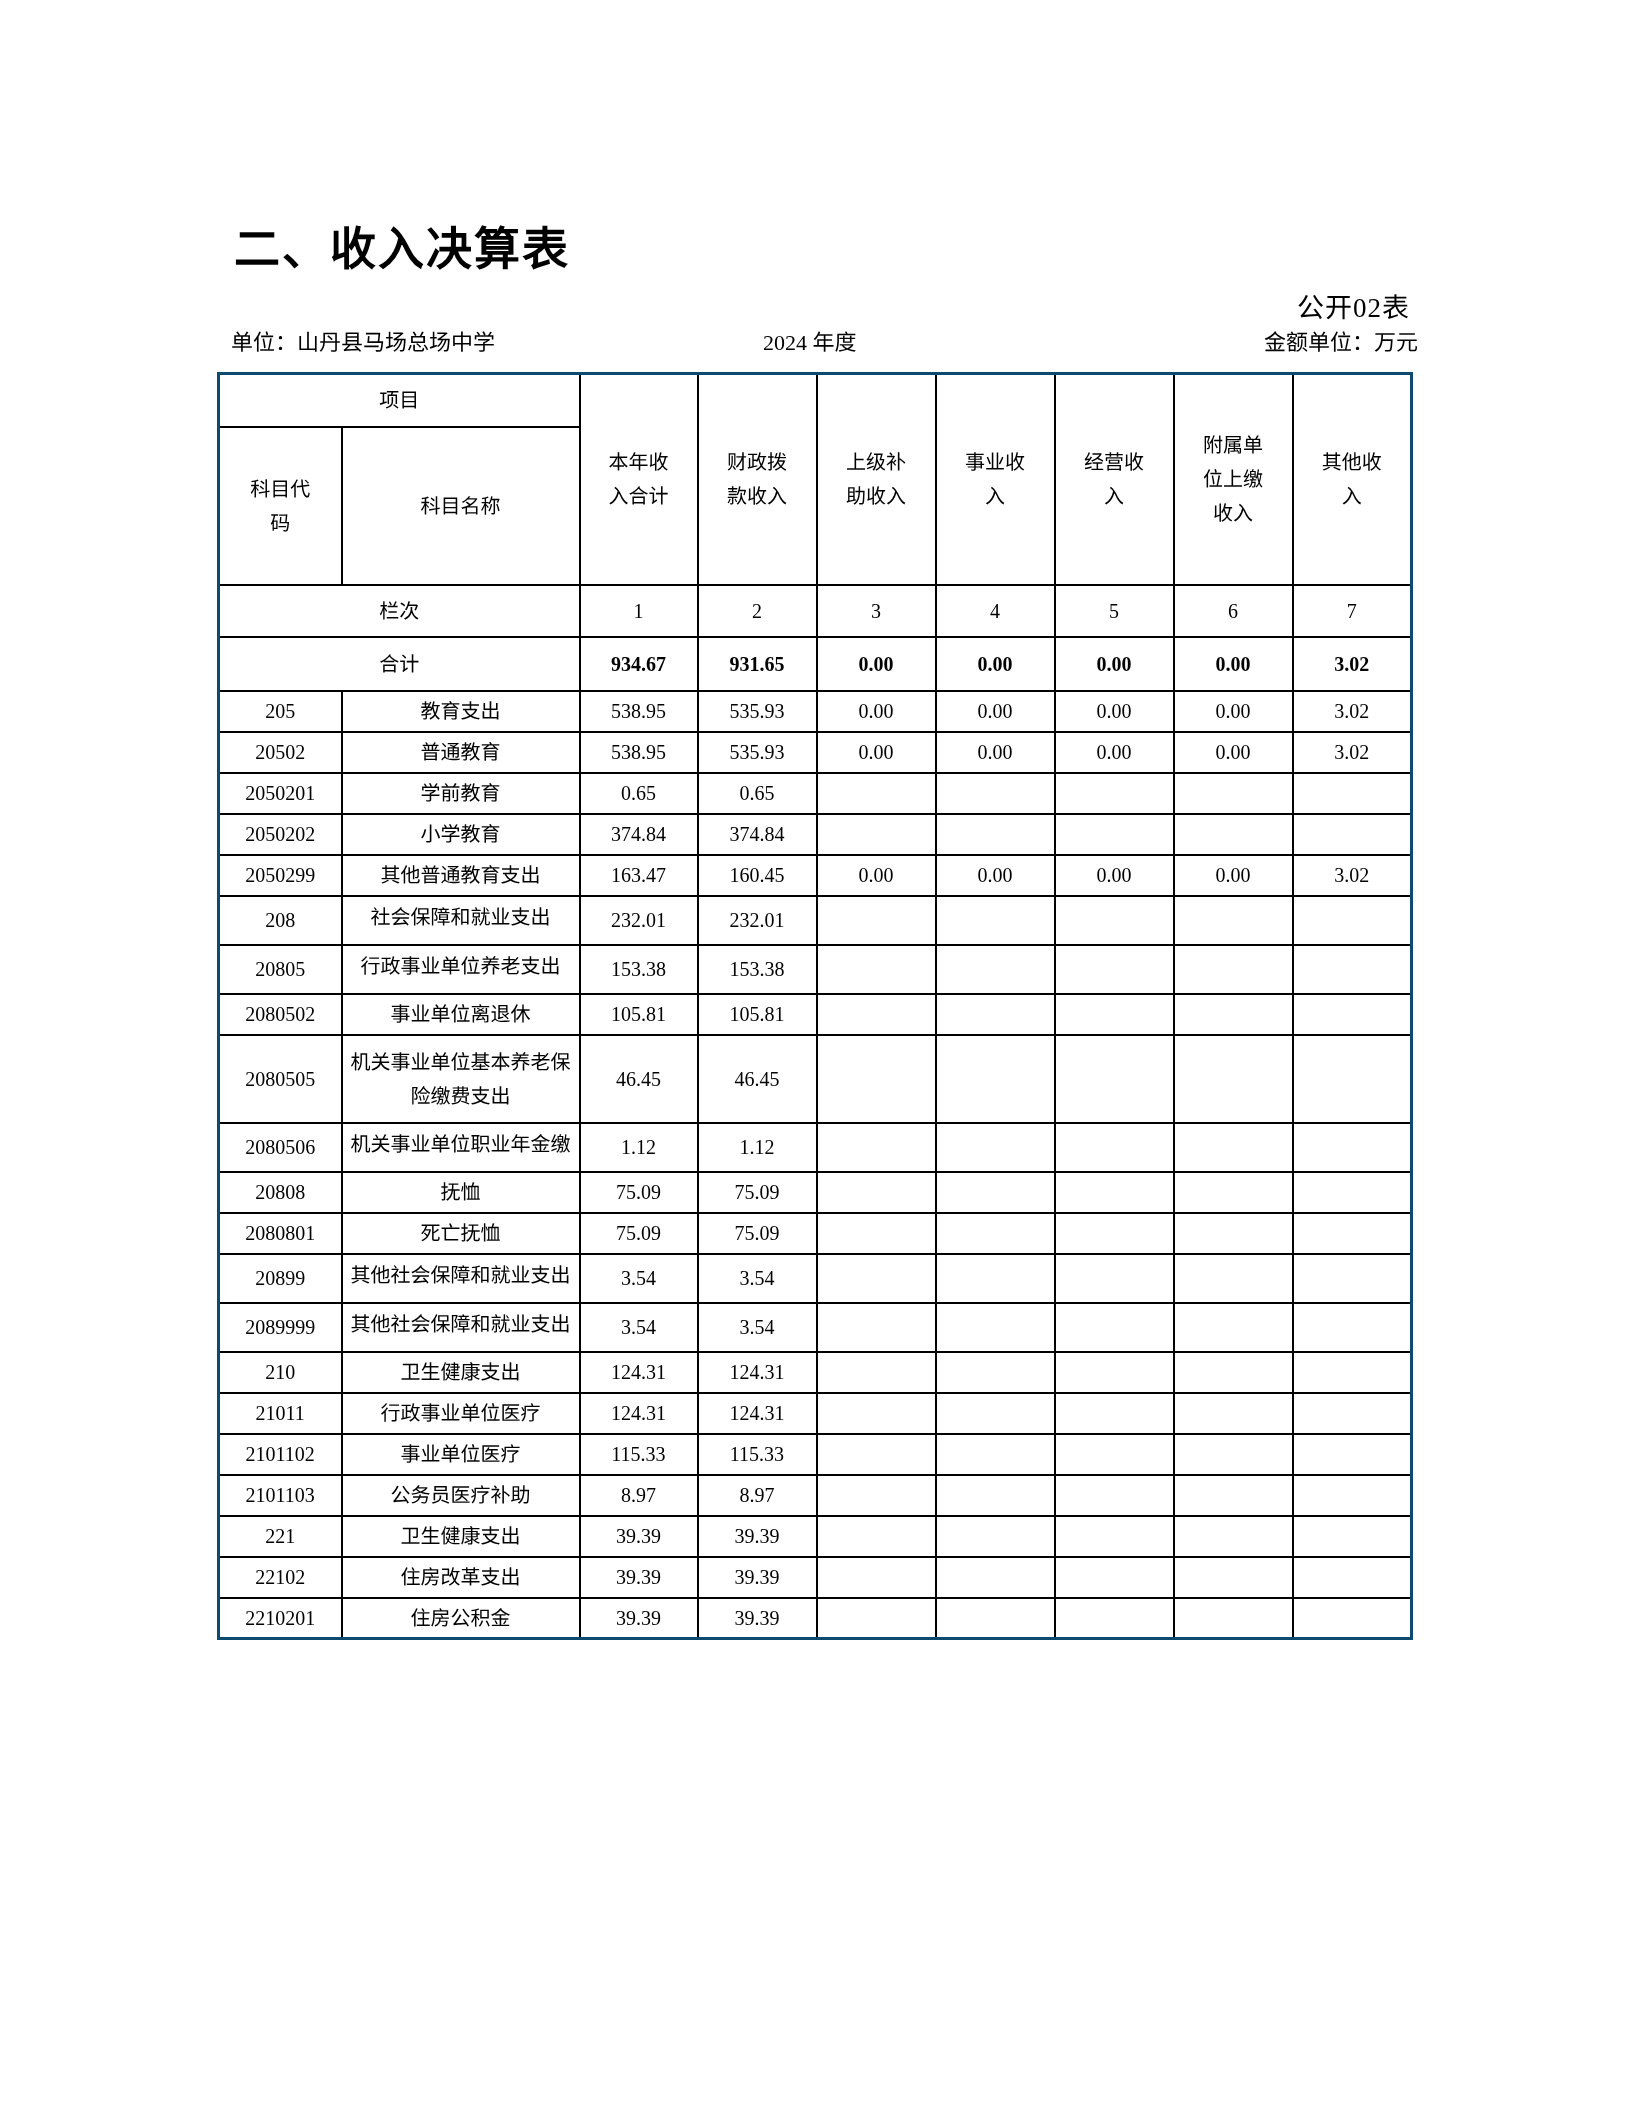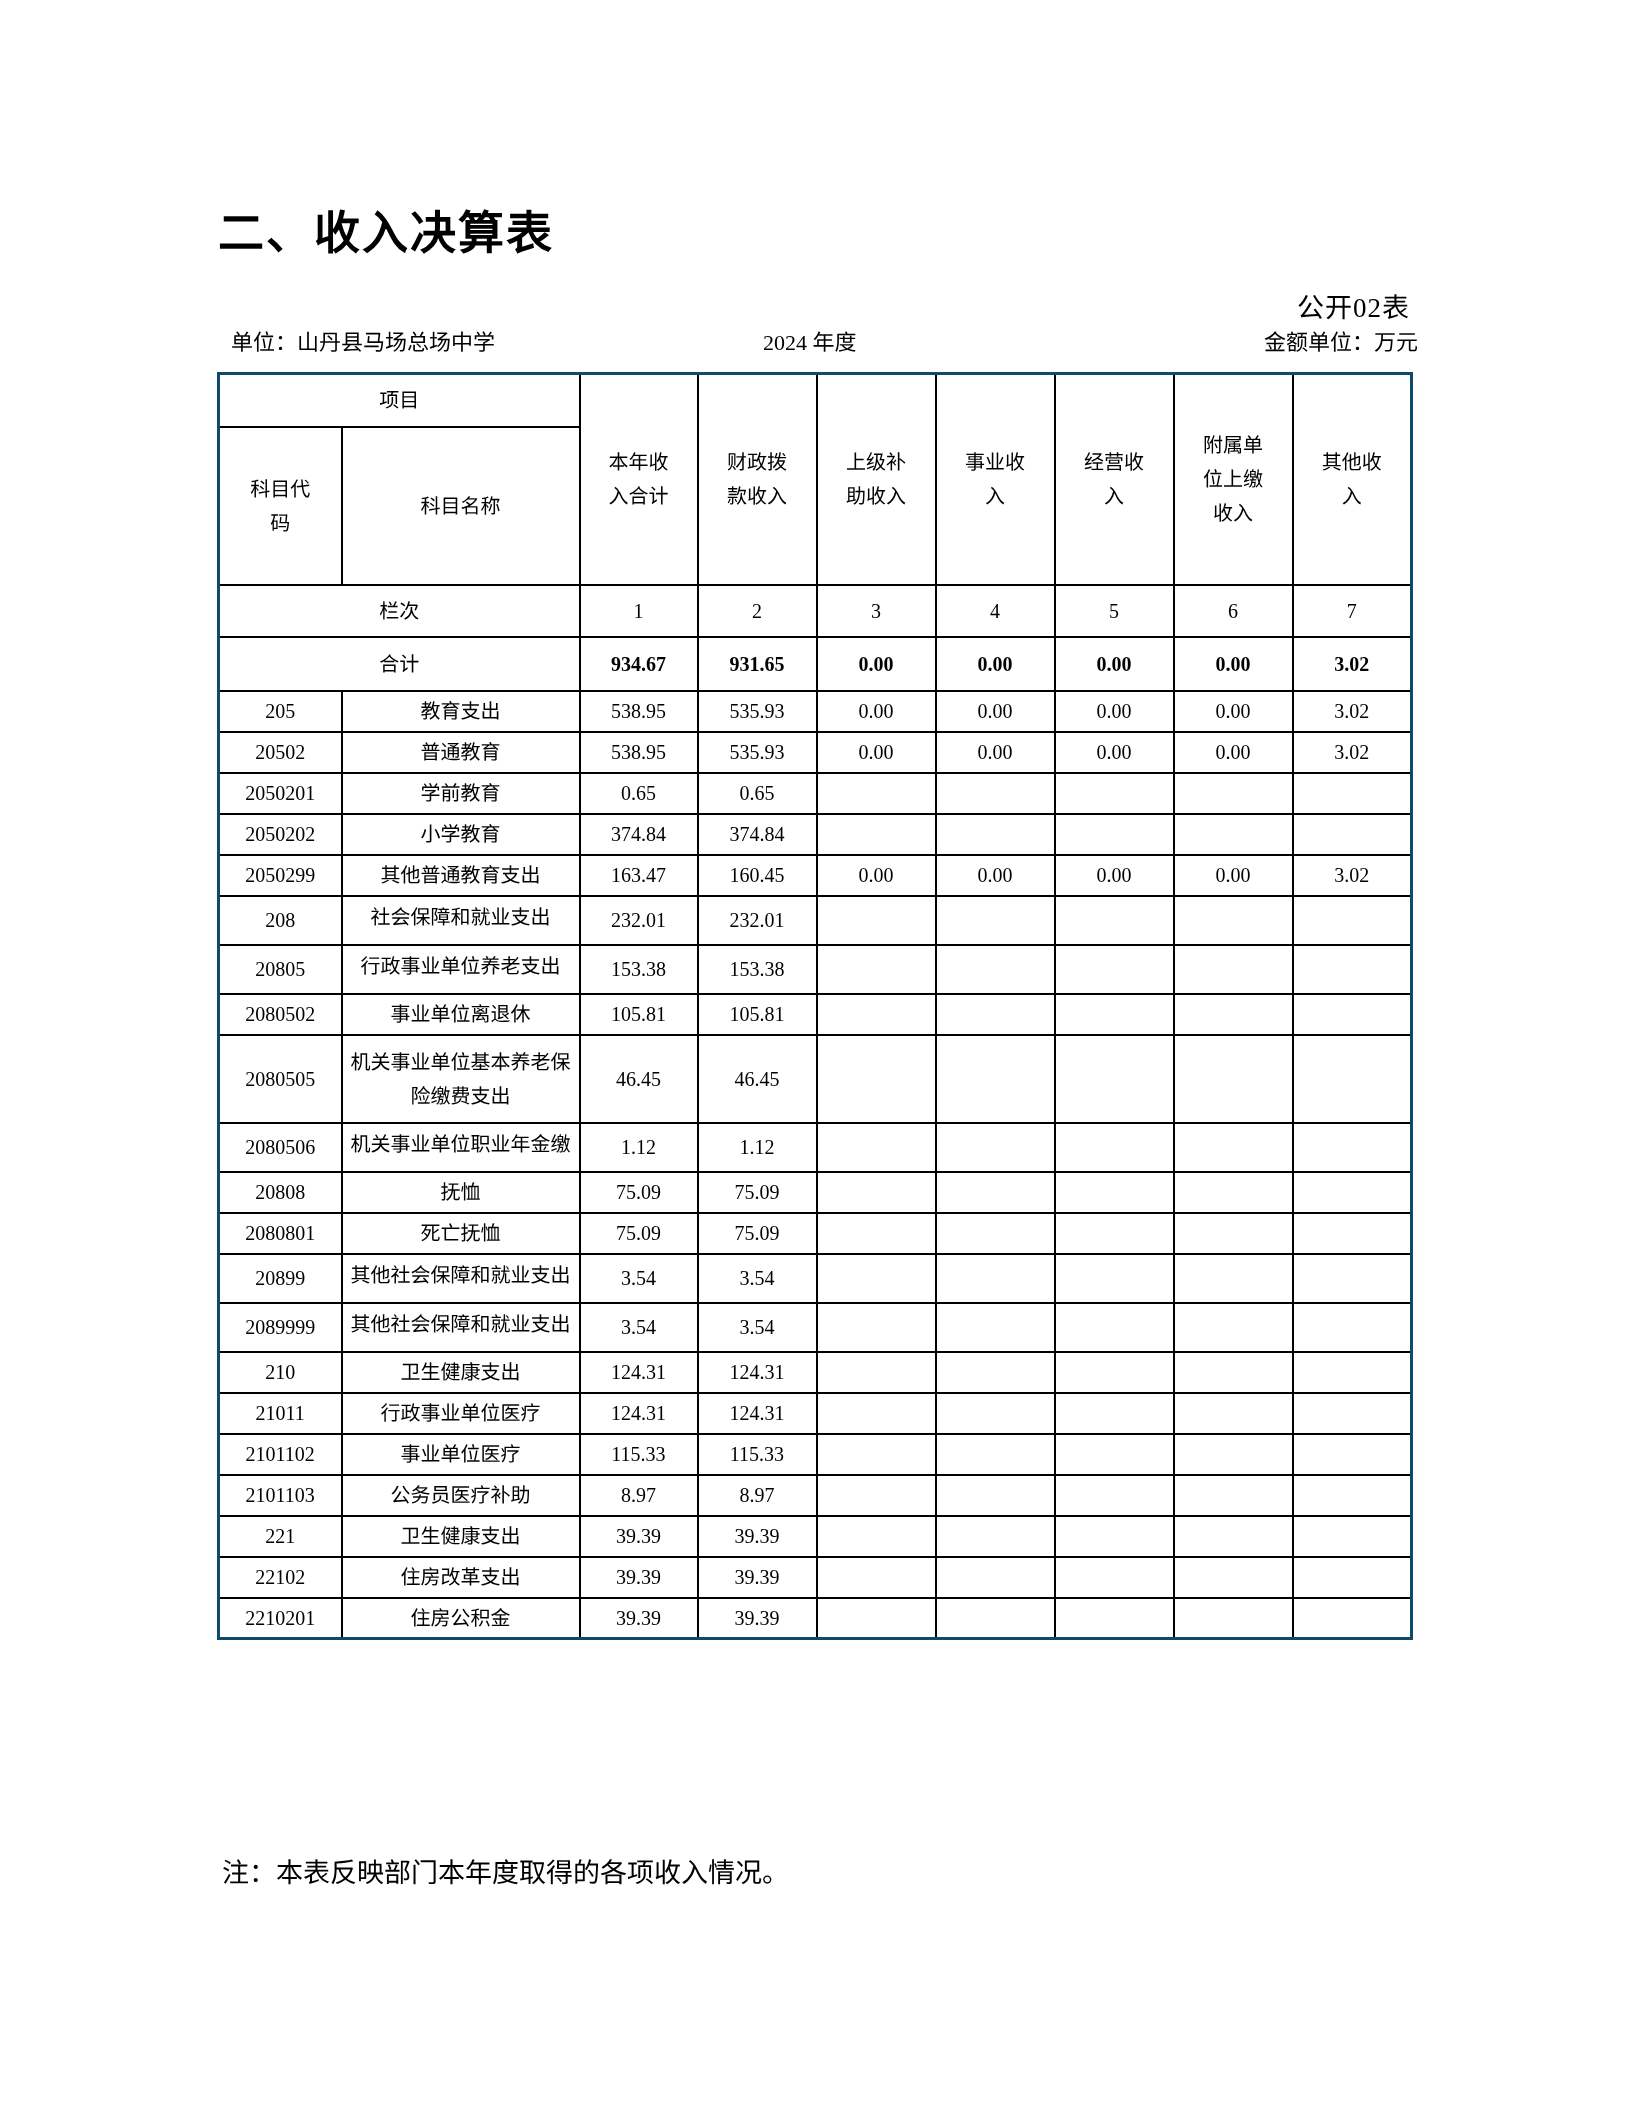--- a/index.html
+++ b/index.html
@@ -4,21 +4,21 @@
 <style>
   html,body{margin:0;padding:0;background:#ffffff;}
   .page{
     position:relative;
     width:1632px;height:2112px;
     background:#ffffff;color:#000;
     font-family:"Liberation Serif","DejaVu Serif",serif;
     overflow:hidden;
   }
   .title{
-    position:absolute;left:218px;top:196px;margin:0;
+    position:absolute;left:218px;top:196px;margin:16px;
     font-family:"Liberation Sans","DejaVu Sans",sans-serif;
     font-size:46px;font-weight:700;letter-spacing:2px;
   }
   .table-code{
     position:absolute;top:286px;right:222px;
     font-size:27px;letter-spacing:1px;
   }
   .meta-row{
     position:absolute;left:223px;top:324px;width:1195px;height:40px;
     font-size:22px;
@@ -364,15 +364,14 @@
           <td class="num">39.39</td>
           <td class="num"></td>
           <td class="num"></td>
           <td class="num"></td>
           <td class="num"></td>
           <td class="num"></td>
         </tr>
       </tbody>
   </table>
 
-  <div class="note">注：本表反映部门本年度取得的各项收入情况。</div>
 
 </div>
 
 </body></html>

